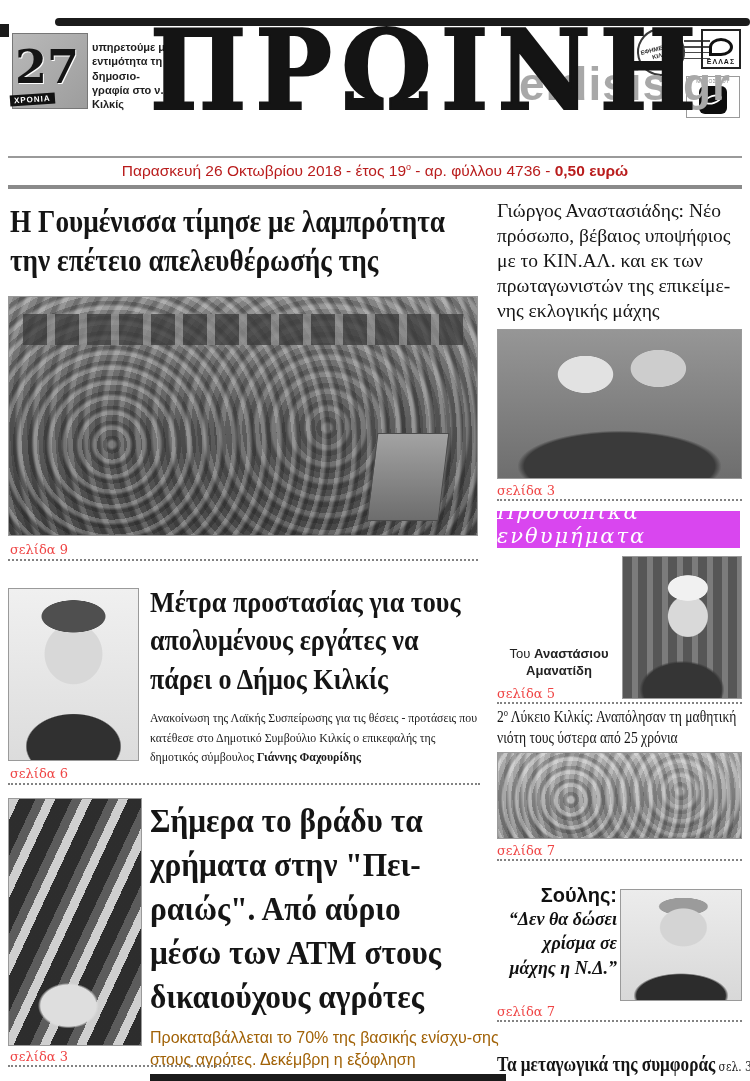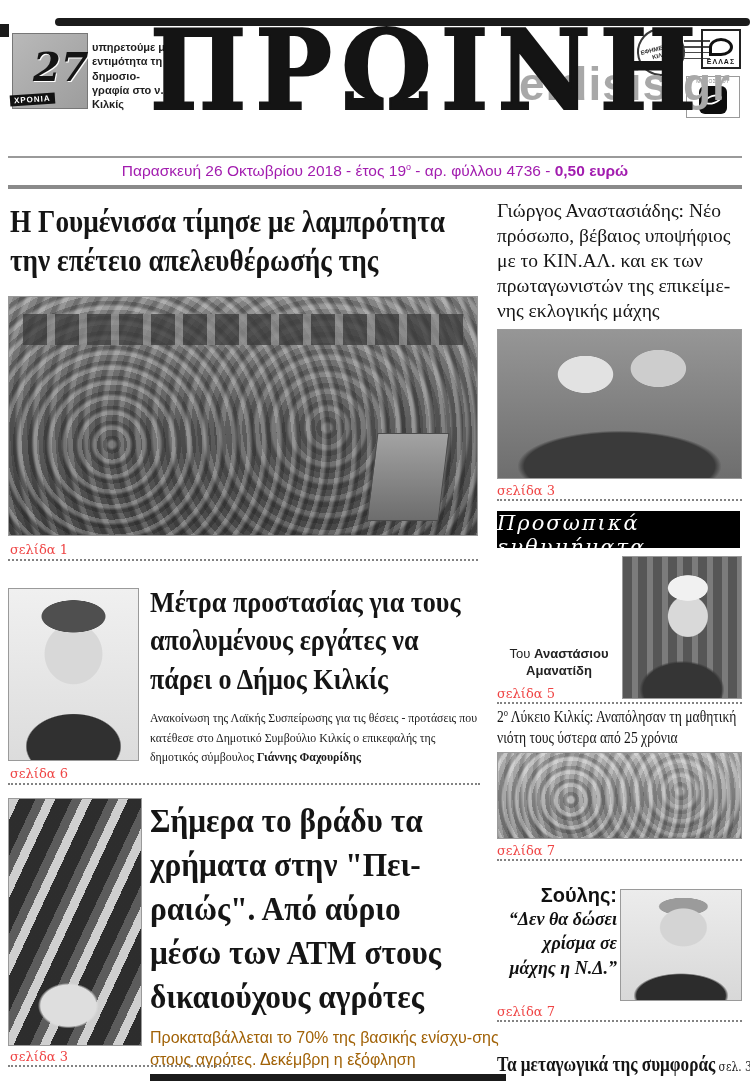--- a/index.html
+++ b/index.html
@@ -3,22 +3,22 @@
 <meta charset="utf-8">
 <style>
   html,body{margin:0;padding:0;background:#e9e9e9;}
   #page{position:relative;width:750px;height:1081px;background:#fff;margin:0 auto;overflow:hidden;
         font-family:"Liberation Sans","DejaVu Sans",sans-serif;color:#111;}
   .abs{position:absolute;}
   
   .artifact{background:#1b1b1b;}
   .years-badge{left:12px;top:33px;width:74px;height:74px;background:linear-gradient(135deg,#b9b9b9,#9d9d9d);
                border:1px solid #777;}
-  .years-num{position:absolute;left:20px;top:-4px;font-family:"DejaVu Serif",serif;font-weight:bold;
-             font-size:40px;line-height:74px;color:#151515;text-shadow:1px 1px 0 #fff;font-style:italic;}
+  .years-num{position:absolute;left:2px;top:-4px;font-family:"DejaVu Serif",serif;font-weight:bold;
+             font-size:46px;line-height:74px;color:#151515;text-shadow:1px 1px 0 #fff;}
   .years-chip{position:absolute;left:-3px;bottom:3px;background:#111;color:#fff;font-size:8px;font-weight:bold;
               padding:1px 4px;transform:rotate(-4deg);letter-spacing:1px;}
   .years-slogan{left:92px;top:40px;width:80px;font-size:11px;font-weight:bold;line-height:1.3;color:#1d1d1d;}
   .mast-title{left:150px;top:18px;width:500px;font-family:"DejaVu Serif",serif;font-weight:bold;
               font-size:102px;line-height:96px;letter-spacing:9px;color:#141414;z-index:2;
               -webkit-text-stroke:2px #141414;transform:scale(1.0,1.08);transform-origin:top left;}
   .watermark{left:519px;top:57px;font-size:46px;font-weight:bold;color:#a8a8a8;z-index:1;letter-spacing:1px;}
   .postmark{left:637px;top:28px;width:44px;height:44px;border:2px solid #3a3a3a;border-radius:50%;
             display:flex;align-items:center;justify-content:center;transform:rotate(-14deg);}
   .postmark span{font-size:6px;font-weight:bold;color:#333;text-align:center;line-height:1.2;}
@@ -33,21 +33,21 @@
   .member .lbl{font-size:5px;color:#8a8a8a;letter-spacing:.5px;}
   .member .logo{width:28px;height:28px;background:#0d0d0d;border-radius:6px;margin-top:2px;position:relative;}
   .member .logo i{position:absolute;left:5px;top:9px;width:18px;height:9px;border:2px solid #fff;border-radius:50%;
                   transform:rotate(-18deg);box-sizing:border-box;}
   .tagbar{left:20px;top:118px;width:592px;height:31px;background:#0f0f0f;display:flex;align-items:center;
           justify-content:space-between;padding:0 14px 0 10px;box-sizing:border-box;}
   .tagline{color:#fff;font-style:italic;font-size:17px;white-space:nowrap;}
   .tagline b{font-size:17.5px;}
   .edition{color:#fff;font-family:"DejaVu Serif",serif;font-weight:bold;font-size:22px;letter-spacing:3px;white-space:nowrap;}
   .dateline{left:8px;top:156px;width:734px;border-top:2px solid #9a9a9a;border-bottom:4px solid #8a8a8a;
-            text-align:center;font-size:15.5px;color:#a21caf;padding:4px 0 5px;}
+            text-align:center;font-size:15.5px;color:#b91c1c;padding:4px 0 5px;}
   .dateline sup{font-size:9px;}
   .dateline b{font-size:15.5px;}
   
   .hl{font-family:"Liberation Serif","DejaVu Serif",serif;font-weight:bold;color:#151515;}
   .pagemark{font-family:"DejaVu Serif",serif;font-size:13px;color:#ef4444;}
   .dots{border-top:2px dotted #828282;height:0;}
   .photo{border:1px solid #9a9a9a;box-sizing:border-box;}
   .ph-hall{background:
      repeating-radial-gradient(circle at 22% 62%,rgba(255,255,255,.22) 0 3px,rgba(0,0,0,.20) 6px 9px,transparent 9px 15px),
      repeating-radial-gradient(circle at 68% 55%,rgba(255,255,255,.16) 0 4px,rgba(0,0,0,.16) 7px 11px,transparent 11px 17px),
@@ -81,21 +81,21 @@
      linear-gradient(180deg,#b0b0b0,#7c7c7c);}
   .ph-suit{background:
      radial-gradient(ellipse 34% 30% at 52% 34%,#d4d4d4 56%,transparent 59%),
      radial-gradient(ellipse 36% 14% at 52% 15%,#9b9b9b 55%,transparent 58%),
      radial-gradient(ellipse 66% 34% at 50% 96%,#2c2c2c 56%,transparent 60%),
      linear-gradient(#ececec,#d8d8d8);}
   
   .lead-hl{left:10px;top:202px;width:534px;font-size:31px;line-height:1.27;transform:scaleX(.88);transform-origin:top left;}
   .r1-hl{left:497px;top:199px;width:250px;font-family:"Liberation Serif","DejaVu Serif",serif;
          font-size:19.5px;line-height:1.28;color:#151515;}
-  .banner{left:497px;top:511px;width:243px;height:37px;background:#000000;display:flex;align-items:flex-start;
+  .banner{left:497px;top:511px;width:243px;height:37px;background:#d946ef;display:flex;align-items:flex-end;
           justify-content:center;}
   .banner span{color:#fff;font-family:"DejaVu Serif",serif;font-style:italic;font-size:21px;letter-spacing:2px;}
   .ag-hl{left:498px;top:556px;width:122px;font-weight:bold;font-size:26px;line-height:1.35;text-align:center;}
   .ag-by{left:498px;top:646px;width:122px;font-size:13px;line-height:1.3;text-align:center;color:#222;}
   .ly-hl{left:497px;top:706px;width:292px;font-family:"Liberation Serif","DejaVu Serif",serif;font-size:16px;
          line-height:1.3;transform:scaleX(.85);transform-origin:top left;color:#151515;}
   .so-blk{left:497px;top:884px;width:120px;text-align:right;}
   .so-name{font-family:Liberation Sans, sans-serif;font-weight:bold;font-size:20px;}
   .so-quote{font-family:"Liberation Serif","DejaVu Serif",serif;font-weight:bold;font-style:italic;
             font-size:18px;line-height:1.35;}
@@ -141,21 +141,21 @@
       </div>
   </div>
 
 
   <div class="abs dateline">
     <span>Παρασκευή 26  Οκτωβρίου 2018 - έτος 19</span><sup>ο</sup><span> - αρ. φύλλου 4736 - </span><b>0,50 ευρώ</b>
   </div>
 
   <div class="abs hl lead-hl">Η Γουμένισσα τίμησε με λαμπρότητα την επέτειο απελευθέρωσής της</div>
   <div class="abs photo ph-hall" style="left:8px;top:296px;width:470px;height:240px;"></div>
-  <div class="abs pagemark" style="left:10px;top:542px;">σελίδα 1</div>
+  <div class="abs pagemark" style="left:10px;top:542px;">σελίδα 9</div>
   <div class="abs dots" style="left:8px;top:559px;width:470px;"></div>
 
   <div class="abs photo ph-man" style="left:8px;top:588px;width:131px;height:173px;"></div>
   <div class="abs hl wk-hl">Μέτρα προστασίας για τους απολυμένους εργάτες να πάρει ο Δήμος Κιλκίς</div>
   <div class="abs wk-deck">
     <span>Ανακοίνωση της Λαϊκής Συσπείρωσης για τις θέσεις - προτάσεις που κατέθεσε στο Δημοτικό Συμβούλιο Κιλκίς ο επικεφαλής της δημοτικός σύμβουλος </span><b>Γιάννης Φαχουρίδης</b>
   </div>
   <div class="abs pagemark" style="left:10px;top:766px;">σελίδα 6</div>
   <div class="abs dots" style="left:8px;top:783px;width:472px;"></div>
 

